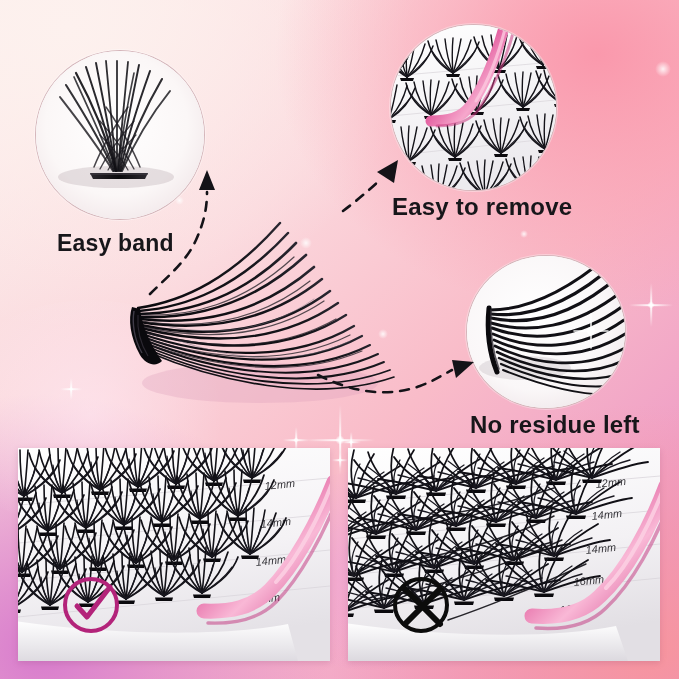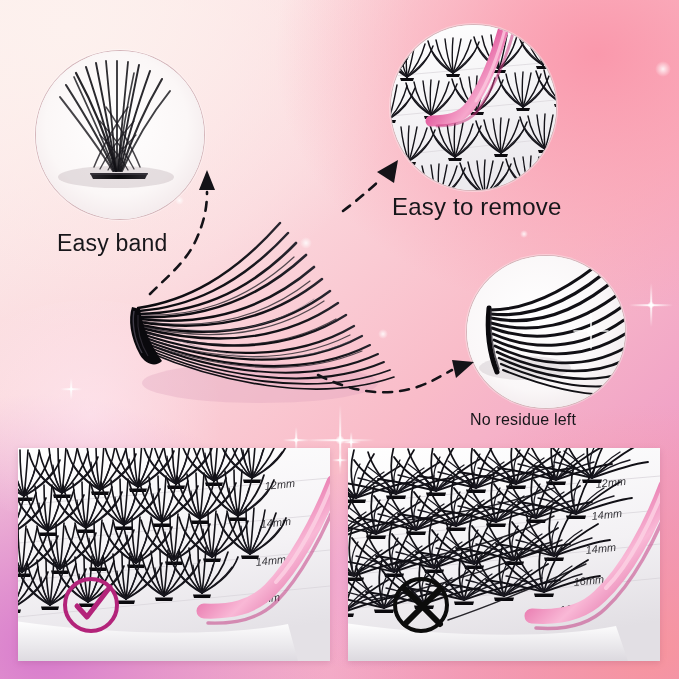--- a/index.html
+++ b/index.html
@@ -44,25 +44,25 @@
   .inset .inner{position:absolute;inset:0;overflow:hidden;}
   .inset svg{display:block;}
 
   
   .arrowlayer{position:absolute;left:0;top:0;width:679px;height:679px;pointer-events:none;}
 
   
   .label{
     position:absolute;color:#17161a;
     font-family:"Liberation Sans", sans-serif;
-    font-weight:400;white-space:nowrap;letter-spacing:.2px;
+    font-weight:700;white-space:nowrap;letter-spacing:.2px;
   }
   #lbl-thin{left:57px;top:230px;font-size:23px;}
   #lbl-easy{left:392px;top:193px;font-size:24px;}
-  #lbl-nores{left:470px;top:411px;font-size:16px;}
+  #lbl-nores{left:470px;top:411px;font-size:24px;}
 
   
   .panel{
     position:absolute;overflow:hidden;background:#fff;
     box-shadow:0 2px 6px rgba(140,70,110,.22);
   }
   #panel-good{left:18px;top:448px;width:312px;height:213px;}
   #panel-bad{left:348px;top:448px;width:312px;height:213px;}
   .panel .ph{position:absolute;inset:0;overflow:hidden;}
 

